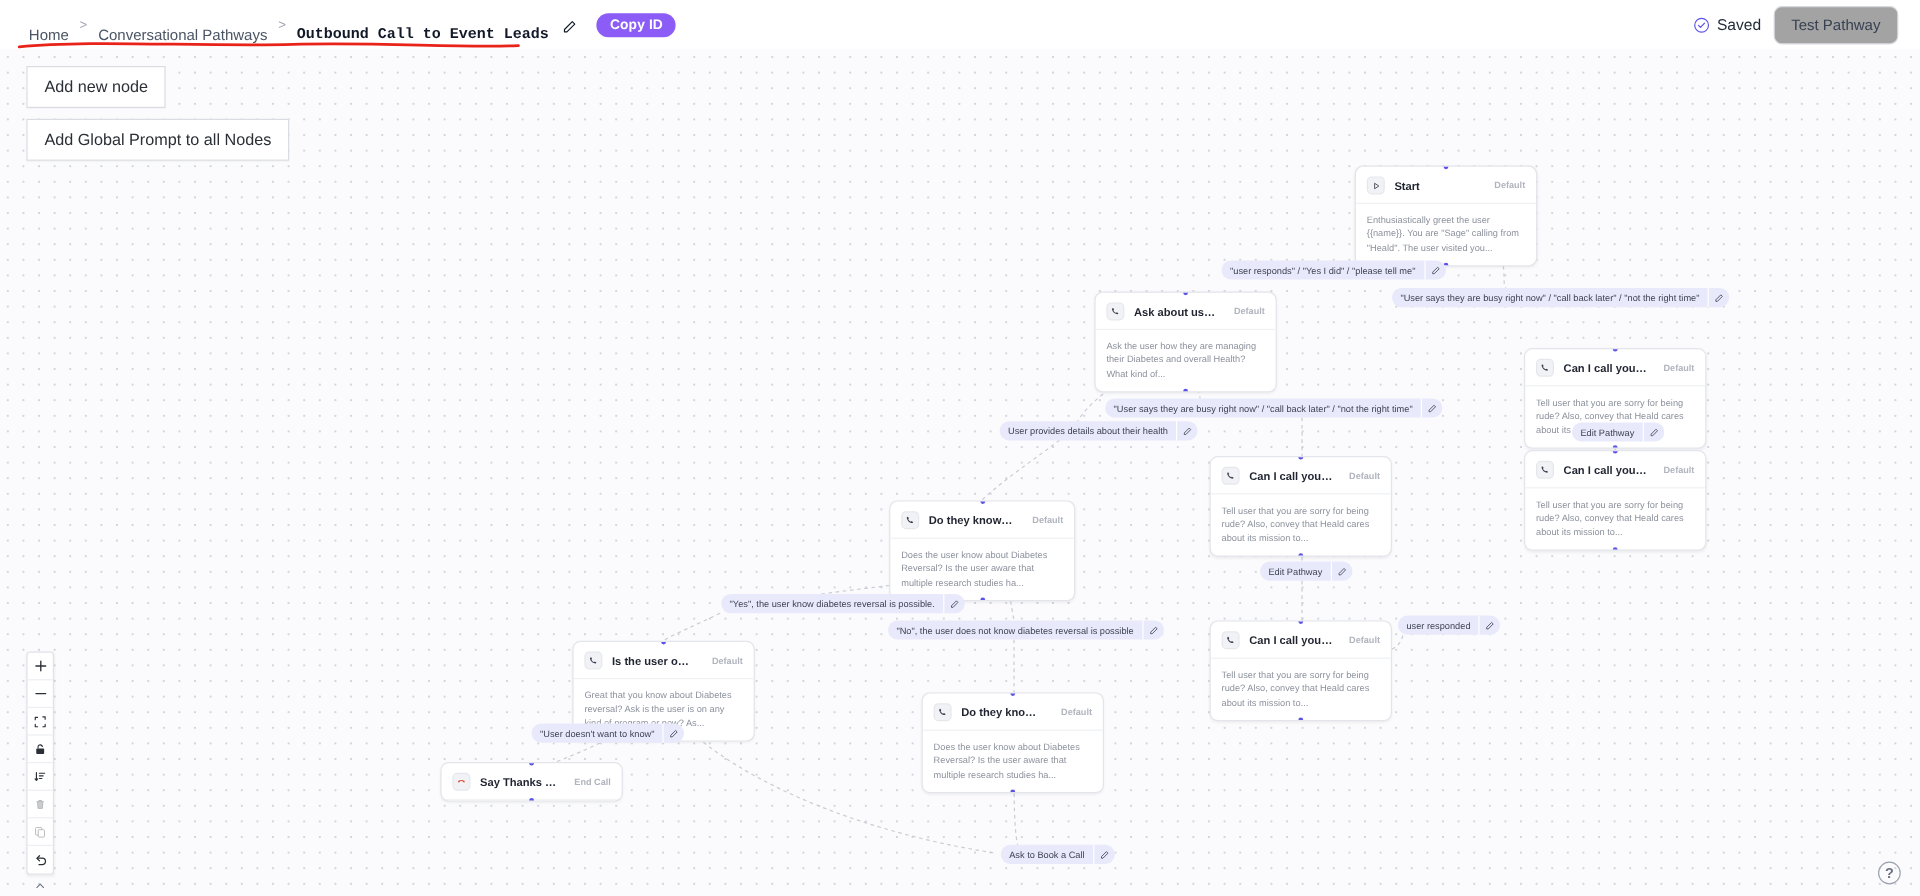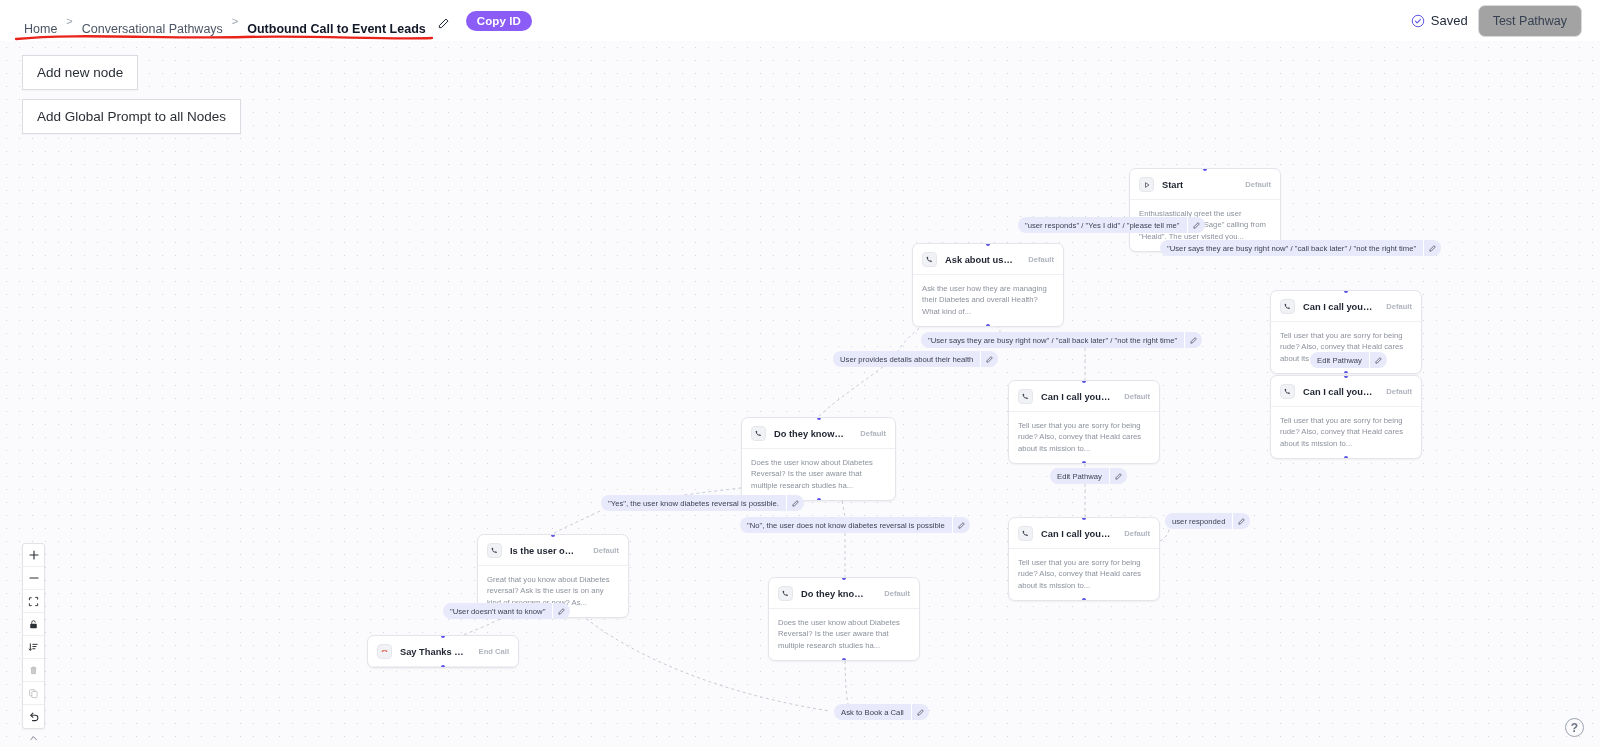--- a/index.html
+++ b/index.html
@@ -11,21 +11,21 @@
   #app { position: relative; width: 1600px; height: 747px; }
 
   
   .header {
     position: absolute; top: 0; left: 0; width: 1600px; height: 41px;
     background: #ffffff; display: flex; align-items: center;
     padding: 0 14px; z-index: 40;
   }
   .crumbs { display: flex; align-items: center; gap: 9px; margin-left: 10px; }
   .crumb { font-size: 12.5px; color: #4b5563; margin-top: 17px; }
-  .crumb.active { color: #111827; font-weight: 700; }
+  .crumb.active { color: #111827; font-weight: 700; font-family: Liberation Mono, monospace; }
   .crumb-sep { font-size: 11px; color: #9ca3af; }
   .pencil { width: 11px; height: 11px; display:inline-block; margin-left:3px; }
   .copy-id {
     background: #8b5cf6; color: #ffffff; font-size: 11.5px; font-weight: 600;
     border-radius: 11px; padding: 4px 11px; margin-left: 8px; border: none;
     cursor: pointer; letter-spacing: .1px;
   }
   .header-right { margin-left: auto; display: flex; align-items: center; gap: 10px; padding-right: 4px;}
   .saved { display: flex; align-items: center; gap: 6px; font-size: 13px; color: #1f2937; font-weight:400; }
   .saved svg { display:block; }
@@ -227,21 +227,21 @@
           </svg>
       </div>
     </div>
     <div class="scroll-up">
       <svg viewBox="0 0 16 16" width="9" height="9">
           <path d="M3 10l5-5 5 5" stroke="#6b7280" stroke-width="1.6" fill="none" stroke-linecap="round" stroke-linejoin="round"></path>
         </svg>
     </div>
 
     <div id="nodes-layer">
-        <div class="node" style="left: 1129px; top: 127px; width: 152px;">
+        <div class="node" style="left: 1129px; top: 97px; width: 152px;">
           <div class="port top"></div>
           <div class="node-head">
             <span class="node-ico">
               <svg viewBox="0 0 16 16" width="8" height="8">
                 <path d="M5 3.4l7 4.6-7 4.6z" fill="none" stroke="#3b4050" stroke-width="1.4" stroke-linejoin="round"></path>
               </svg>
             </span>
             <span class="node-title">Start</span>
             <span class="node-tag">Default</span>
           </div>

